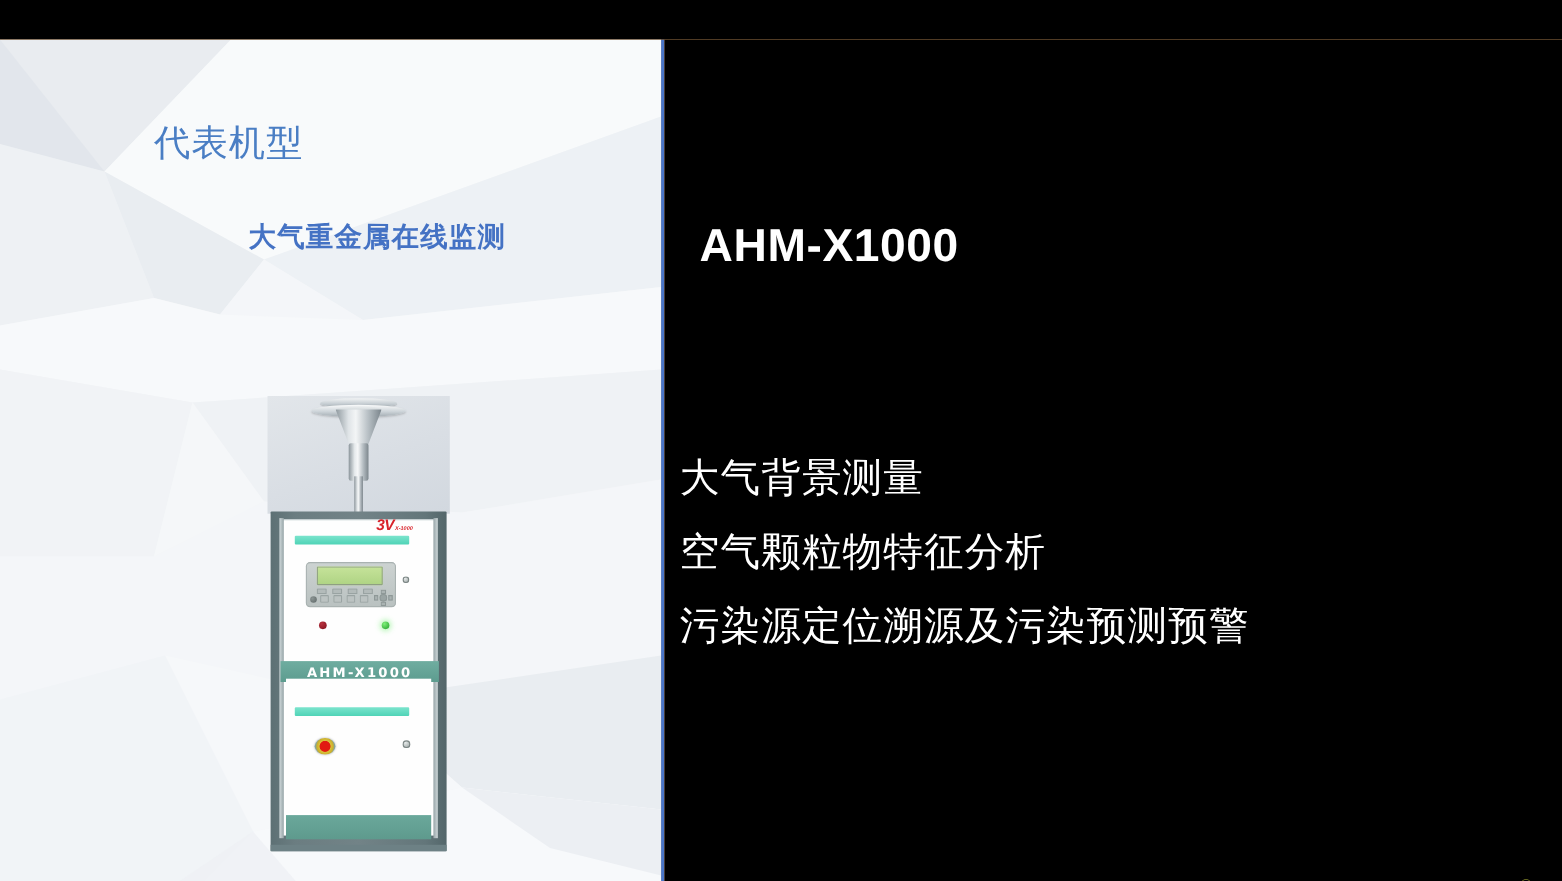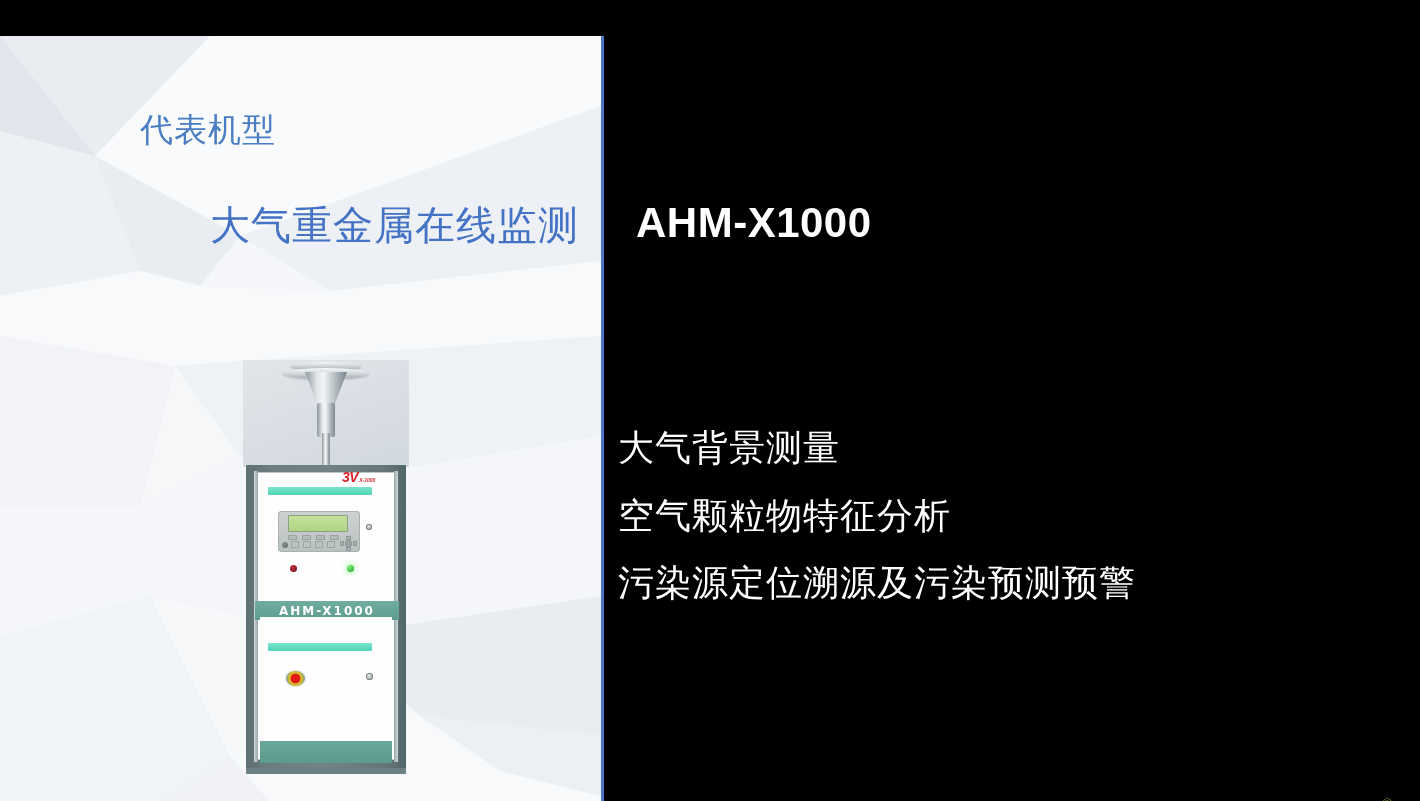--- a/index.html
+++ b/index.html
@@ -22,36 +22,36 @@
     background:#4a76c8;
   }
 
   
   .kicker{
     position:absolute;left:140px;top:75px;
     font-size:33px;line-height:1.15;font-weight:400;
     color:#4a7ec4;letter-spacing:1px;white-space:nowrap;
   }
   .subtitle{
-    position:absolute;left:210px;top:166px;
-    font-size:40px;line-height:1.15;font-weight:400;
+    position:absolute;left:226px;top:166px;
+    font-size:25px;line-height:1.15;font-weight:700;
     color:#4472c4;letter-spacing:1px;white-space:nowrap;
   }
 
   
   .right-panel{
     position:absolute;left:604px;top:0;width:816px;height:801px;background:#000;
   }
   .model-name{
     position:absolute;left:32px;top:163px;
     font-size:42px;font-weight:700;color:#ffffff;letter-spacing:0.5px;
     white-space:nowrap;
   }
   .bullet-list{
-    position:absolute;left:14px;top:378px;width:790px;
+    position:absolute;left:14px;top:364px;width:790px;
     margin:0;padding:0;list-style:none;
   }
   .bullet-list li{
     font-size:36px;line-height:1.88;color:#ffffff;font-weight:400;
     letter-spacing:1px;white-space:nowrap;
   }
 
   
   .watermark{
     position:absolute;right:14px;bottom:8px;

